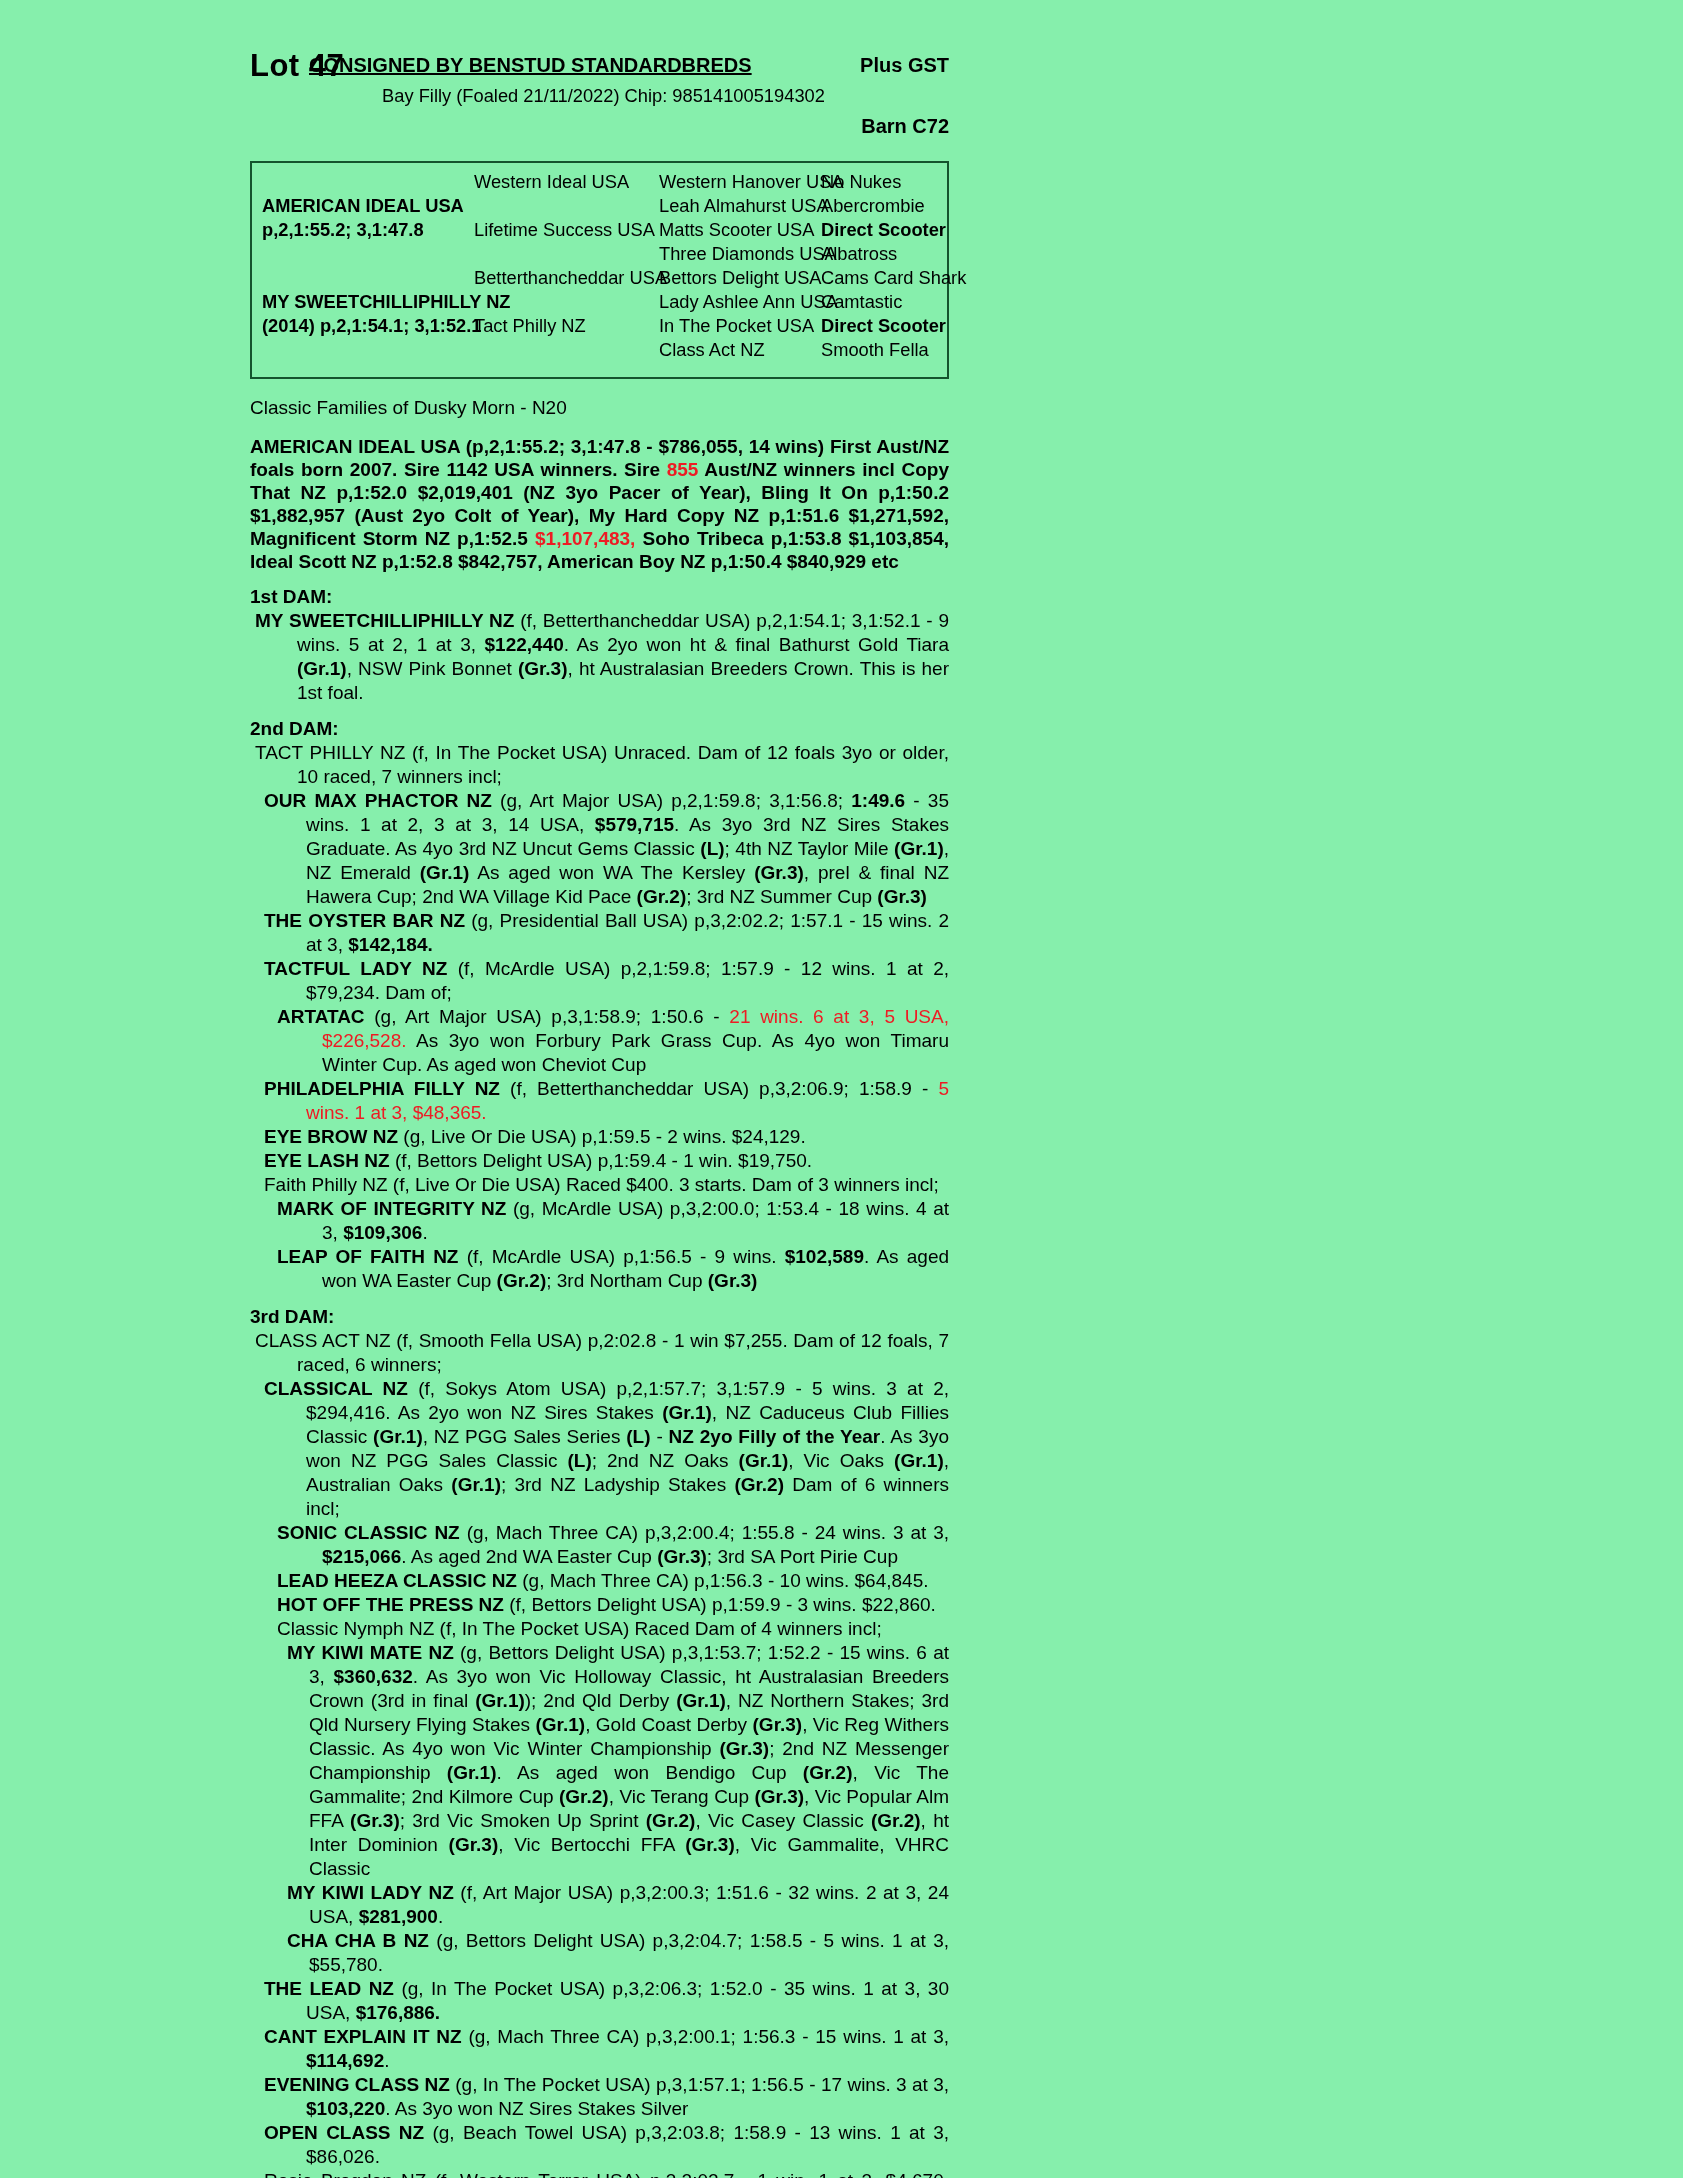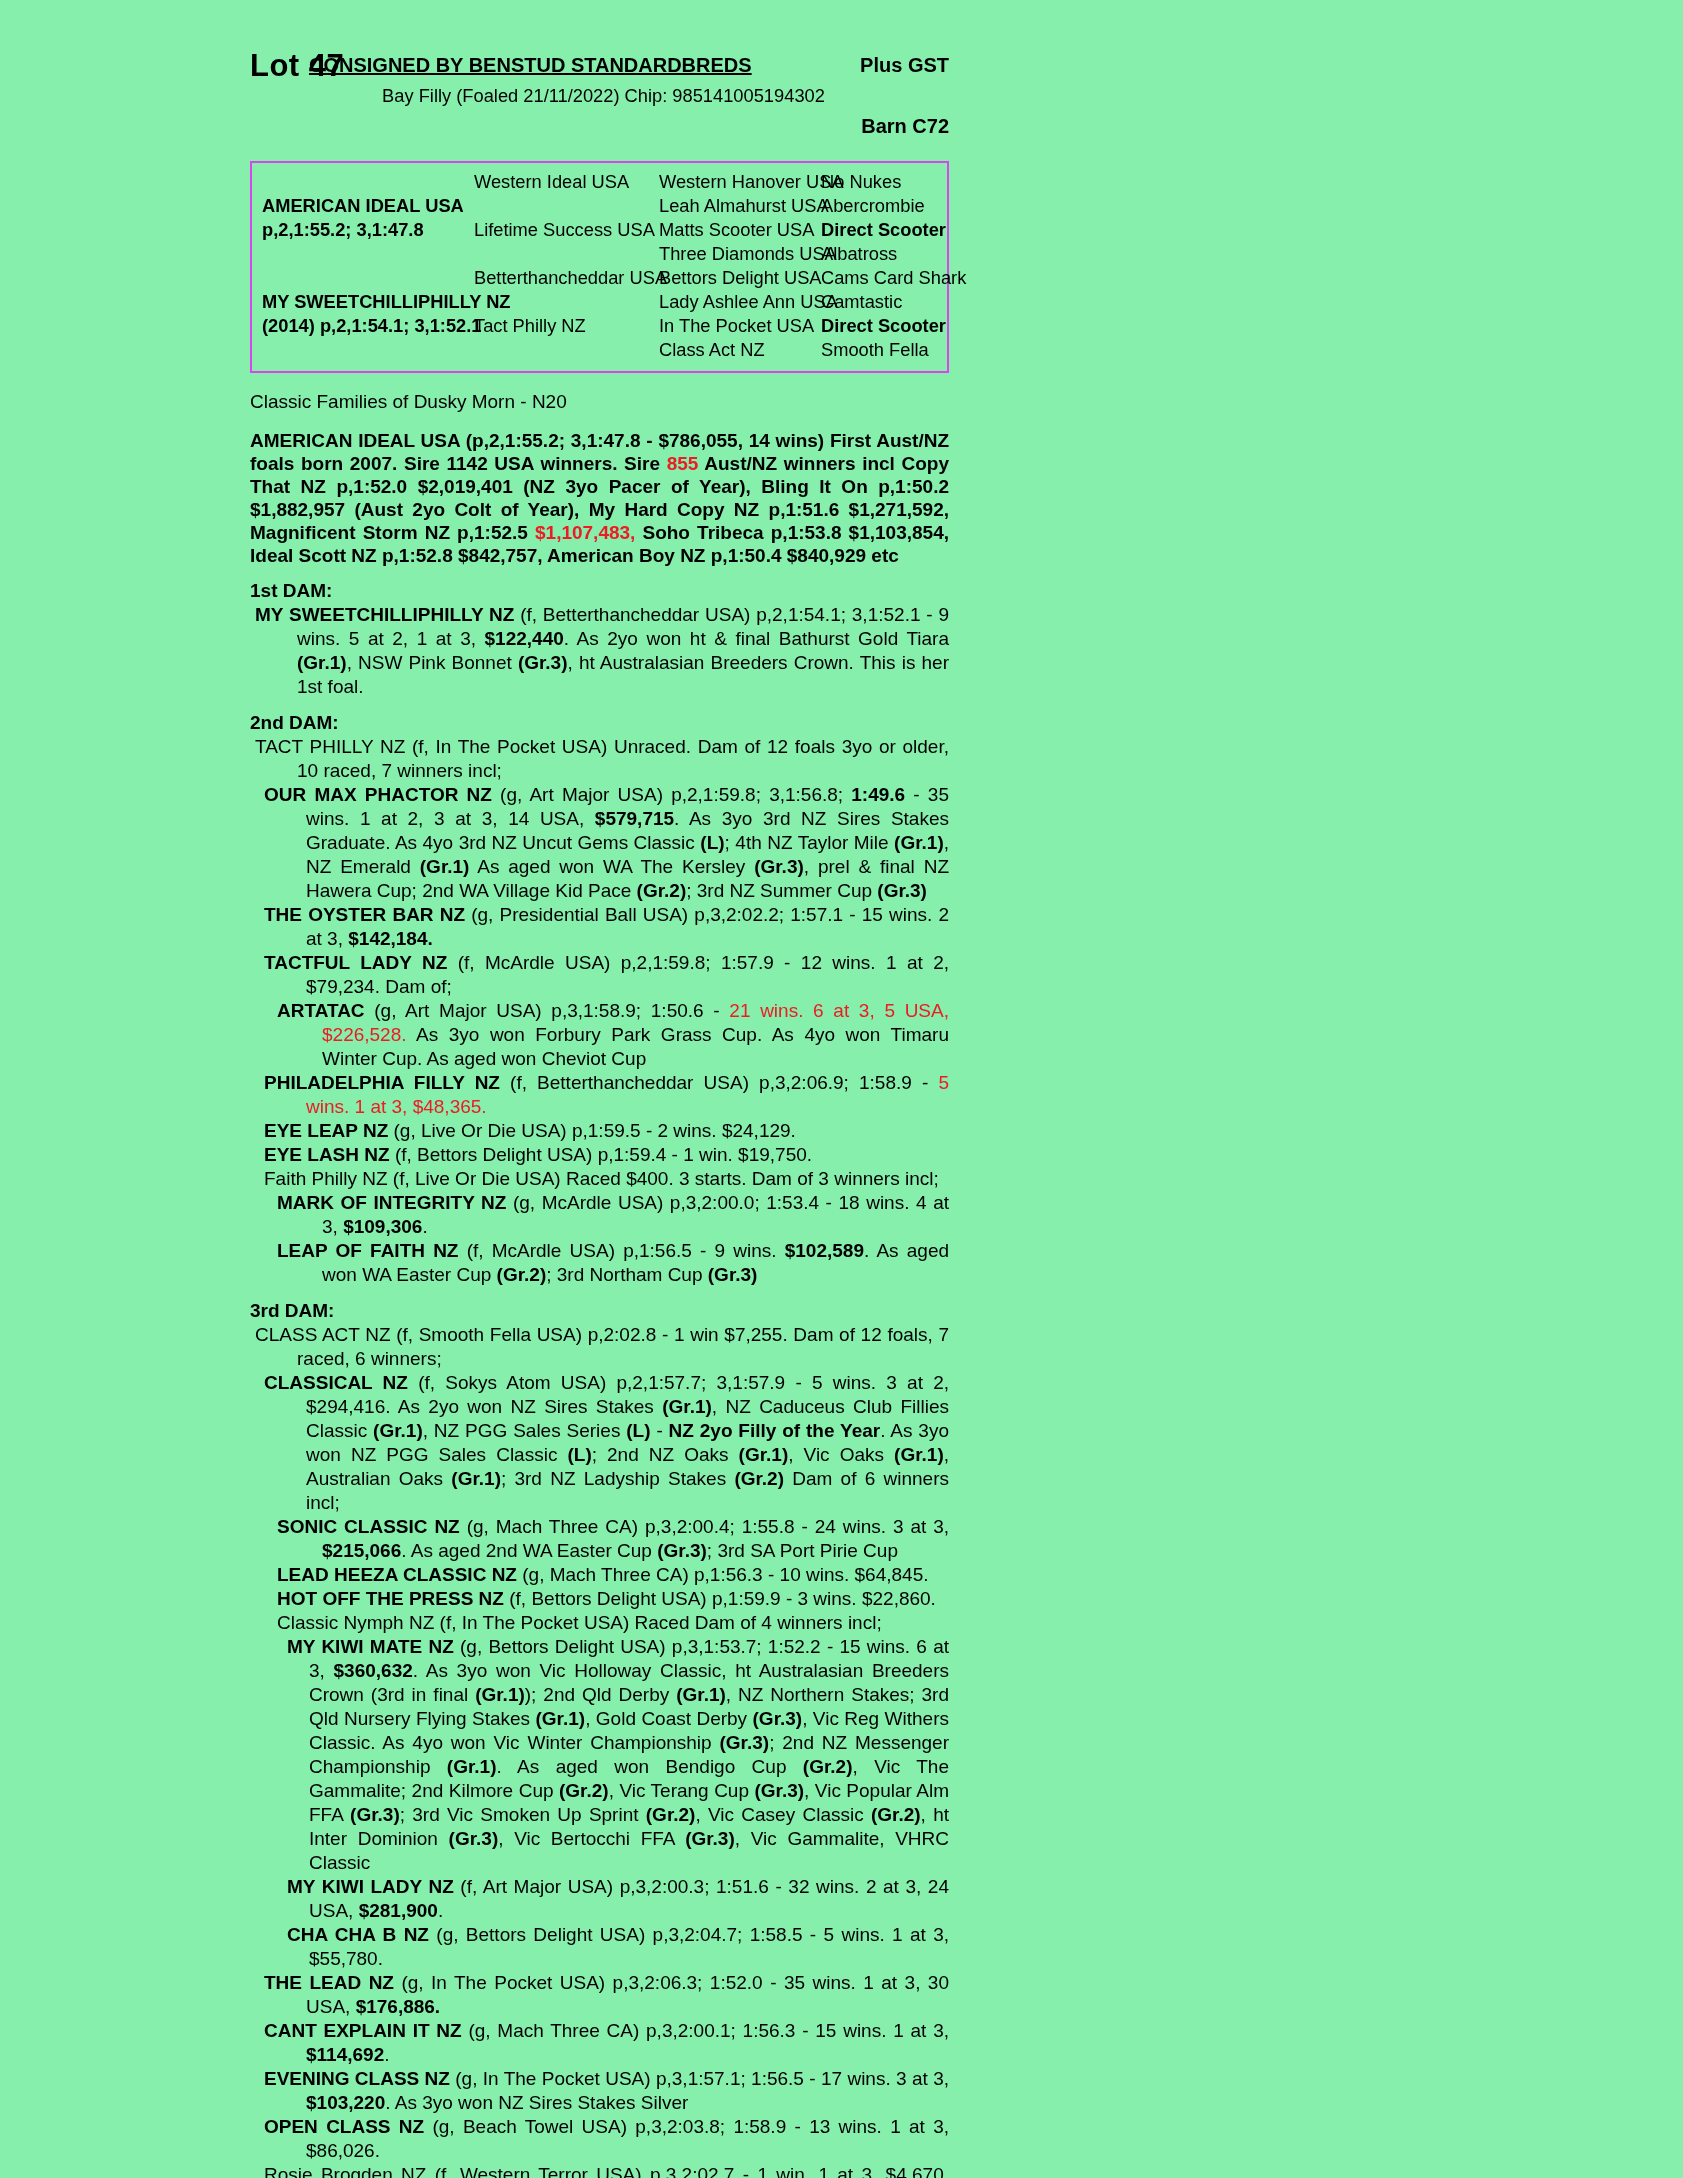--- a/index.html
+++ b/index.html
@@ -9,21 +9,21 @@
 
   
   .header{position:relative;height:161px;}
   .lot{position:absolute;left:0;top:48px;font-size:31px;font-weight:bold;letter-spacing:0.5px;}
   .consignor{position:absolute;left:59px;right:59px;top:54px;text-align:left;font-size:20px;font-weight:bold;text-decoration:underline;}
   .plus-gst{position:absolute;right:0;top:54px;font-size:20px;font-weight:bold;}
   .foal-info{position:absolute;left:8px;right:0;top:85px;text-align:center;font-size:18.3px;}
   .barn{position:absolute;right:0;top:115px;font-size:20px;font-weight:bold;}
 
   
-  .ped-table{border:2px solid #d946ef;padding:7px 0 9px 10px;display:grid;
+  .ped-table{border:2px solid #14532d;padding:7px 0 15px 10px;display:grid;
     grid-template-columns:212px 185px 162px auto;grid-auto-rows:24px;font-size:18.3px;}
   .ped-cell{line-height:24px;white-space:nowrap;overflow:visible;}
   .bold{font-weight:bold;}
   .red{color:var(--red-text,#ed1c24);}
 
   .family-line{margin:18px 0 0 0;font-size:19px;}
 
   .text-body{margin-top:0;}
   .text-body p{margin:0;font-size:19px;line-height:24px;text-align:justify;}
   p.sire{margin-top:16px !important;font-weight:bold;line-height:23px;}
@@ -88,21 +88,21 @@
         <p class="sire"><span class="bold">AMERICAN IDEAL USA (p,2,1:55.2; 3,1:47.8 - $786,055, 14 wins) First Aust/NZ foals born 2007. Sire 1142 USA winners. Sire </span><span class="bold red">855</span><span class="bold"> Aust/NZ winners incl Copy That NZ p,1:52.0 $2,019,401 (NZ 3yo Pacer of Year), Bling It On p,1:50.2 $1,882,957 (Aust 2yo Colt of Year), My Hard Copy NZ p,1:51.6 $1,271,592, Magnificent Storm NZ p,1:52.5 </span><span class="bold red">$1,107,483,</span><span class="bold"> Soho Tribeca p,1:53.8 $1,103,854, Ideal Scott NZ p,1:52.8 $842,757, American Boy NZ p,1:50.4 $840,929 etc</span></p>
         <p class="h"><span class="bold">1st DAM:</span></p>
         <p class="d1"><span class="bold">MY SWEETCHILLIPHILLY NZ </span><span>(f, Betterthancheddar USA) p,2,1:54.1; 3,1:52.1 - 9 wins. 5 at 2, 1 at 3, </span><span class="bold">$122,440</span><span>. As 2yo won ht &amp; final Bathurst Gold Tiara </span><span class="bold">(Gr.1)</span><span>, NSW Pink Bonnet </span><span class="bold">(Gr.3)</span><span>, ht Australasian Breeders Crown. This is her 1st foal.</span></p>
         <p class="h"><span class="bold">2nd DAM:</span></p>
         <p class="d1"><span>TACT PHILLY NZ (f, In The Pocket USA) Unraced. Dam of 12 foals 3yo or older, 10 raced, 7 winners incl;</span></p>
         <p class="p1"><span class="bold">OUR MAX PHACTOR NZ </span><span>(g, Art Major USA) p,2,1:59.8; 3,1:56.8; </span><span class="bold">1:49.6</span><span> - 35 wins. 1 at 2, 3 at 3, 14 USA, </span><span class="bold">$579,715</span><span>. As 3yo 3rd NZ Sires Stakes Graduate. As 4yo 3rd NZ Uncut Gems Classic </span><span class="bold">(L)</span><span>; 4th NZ Taylor Mile </span><span class="bold">(Gr.1)</span><span>, NZ Emerald </span><span class="bold">(Gr.1)</span><span> As aged won WA The Kersley </span><span class="bold">(Gr.3)</span><span>, prel &amp; final NZ Hawera Cup; 2nd WA Village Kid Pace </span><span class="bold">(Gr.2)</span><span>; 3rd NZ Summer Cup </span><span class="bold">(Gr.3)</span></p>
         <p class="p1"><span class="bold">THE OYSTER BAR NZ </span><span>(g, Presidential Ball USA) p,3,2:02.2; 1:57.1 - 15 wins. 2 at 3, </span><span class="bold">$142,184.</span></p>
         <p class="p1"><span class="bold">TACTFUL LADY NZ </span><span>(f, McArdle USA) p,2,1:59.8; 1:57.9 - 12 wins. 1 at 2, $79,234. Dam of;</span></p>
         <p class="p2"><span class="bold">ARTATAC </span><span>(g, Art Major USA) p,3,1:58.9; 1:50.6 - </span><span class="red">21 wins. 6 at 3, 5 USA, $226,528.</span><span> As 3yo won Forbury Park Grass Cup. As 4yo won Timaru Winter Cup. As aged won Cheviot Cup</span></p>
         <p class="p1"><span class="bold">PHILADELPHIA FILLY NZ </span><span>(f, Betterthancheddar USA) p,3,2:06.9; 1:58.9 - </span><span class="red">5 wins. 1 at 3, $48,365.</span></p>
-        <p class="p1"><span class="bold">EYE LEAP NZ </span><span>(g, Live Or Die USA) p,1:59.5 - 2 wins. $24,129.</span></p>
+        <p class="p1"><span class="bold">EYE BROW NZ </span><span>(g, Live Or Die USA) p,1:59.5 - 2 wins. $24,129.</span></p>
         <p class="p1"><span class="bold">EYE LASH NZ </span><span>(f, Bettors Delight USA) p,1:59.4 - 1 win. $19,750.</span></p>
         <p class="p1"><span>Faith Philly NZ (f, Live Or Die USA) Raced $400. 3 starts. Dam of 3 winners incl;</span></p>
         <p class="p2"><span class="bold">MARK OF INTEGRITY NZ </span><span>(g, McArdle USA) p,3,2:00.0; 1:53.4 - 18 wins. 4 at 3, </span><span class="bold">$109,306</span><span>.</span></p>
         <p class="p2"><span class="bold">LEAP OF FAITH NZ </span><span>(f, McArdle USA) p,1:56.5 - 9 wins. </span><span class="bold">$102,589</span><span>. As aged won WA Easter Cup </span><span class="bold">(Gr.2)</span><span>; 3rd Northam Cup </span><span class="bold">(Gr.3)</span></p>
         <p class="h"><span class="bold">3rd DAM:</span></p>
         <p class="d1"><span>CLASS ACT NZ (f, Smooth Fella USA) p,2:02.8 - 1 win $7,255. Dam of 12 foals, 7 raced, 6 winners;</span></p>
         <p class="p1"><span class="bold">CLASSICAL NZ </span><span>(f, Sokys Atom USA) p,2,1:57.7; 3,1:57.9 - 5 wins. 3 at 2, $294,416. As 2yo won NZ Sires Stakes </span><span class="bold">(Gr.1)</span><span>, NZ Caduceus Club Fillies Classic </span><span class="bold">(Gr.1)</span><span>, NZ PGG Sales Series </span><span class="bold">(L)</span><span> - </span><span class="bold">NZ 2yo Filly of the Year</span><span>. As 3yo won NZ PGG Sales Classic </span><span class="bold">(L)</span><span>; 2nd NZ Oaks </span><span class="bold">(Gr.1)</span><span>, Vic Oaks </span><span class="bold">(Gr.1)</span><span>, Australian Oaks </span><span class="bold">(Gr.1)</span><span>; 3rd NZ Ladyship Stakes </span><span class="bold">(Gr.2)</span><span> Dam of 6 winners incl;</span></p>
         <p class="p2"><span class="bold">SONIC CLASSIC NZ </span><span>(g, Mach Three CA) p,3,2:00.4; 1:55.8 - 24 wins. 3 at 3, </span><span class="bold">$215,066</span><span>. As aged 2nd WA Easter Cup </span><span class="bold">(Gr.3)</span><span>; 3rd SA Port Pirie Cup</span></p>
         <p class="p2"><span class="bold">LEAD HEEZA CLASSIC NZ </span><span>(g, Mach Three CA) p,1:56.3 - 10 wins. $64,845.</span></p>
         <p class="p2"><span class="bold">HOT OFF THE PRESS NZ </span><span>(f, Bettors Delight USA) p,1:59.9 - 3 wins. $22,860.</span></p>

